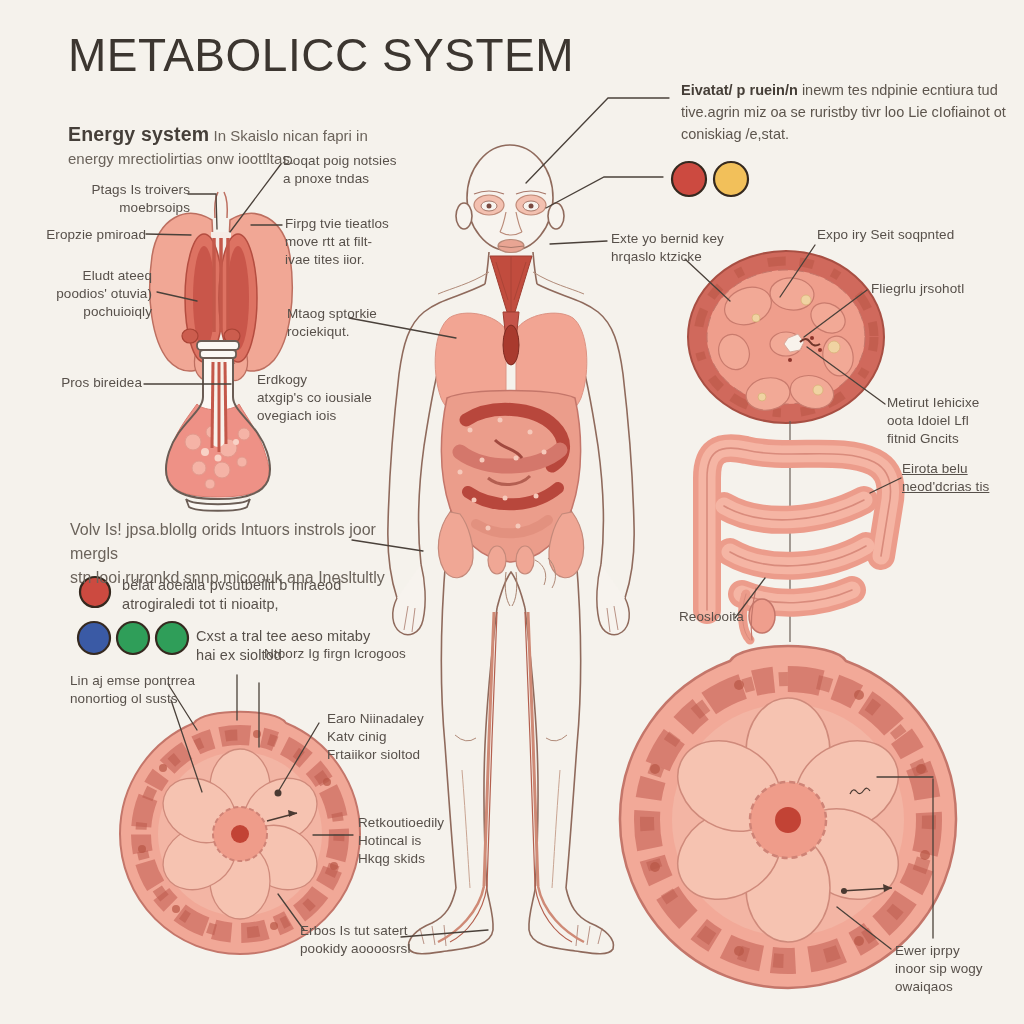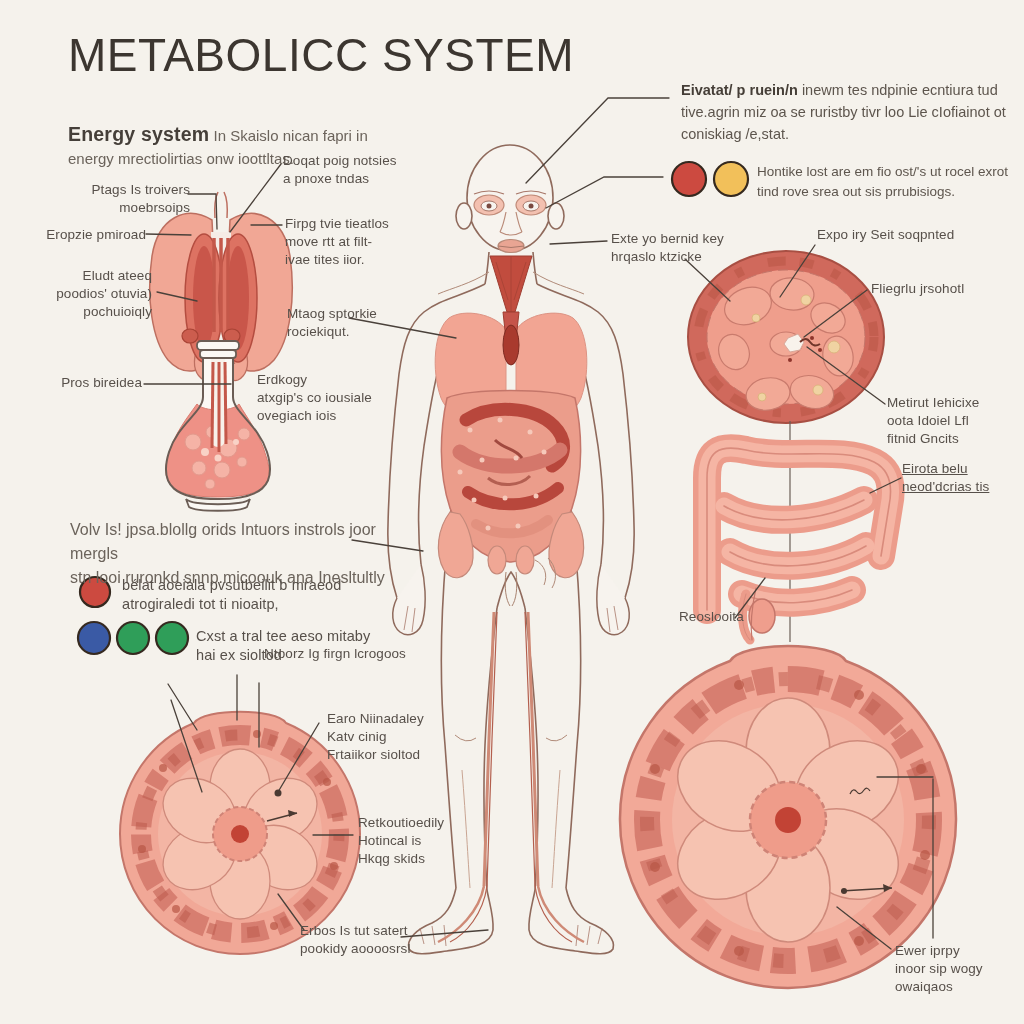--- a/index.html
+++ b/index.html
@@ -347,33 +347,33 @@
 atxgip's co iousiale
 ovegiach iois</div>
 
 <p id="note-par">Volv Is! jpsa.blollg orids Intuors instrols joor mergls
 stn looi ruronkd snnp.micoouk ana Inesltultly</p>
 <div class="lbl lg" style="left:122px;top:576px;">bélat aoeiala pvsutbeilit b mraeod
 atrogiraledi tot ti nioaitp,</div>
 <div class="lbl lg" style="left:196px;top:627px;">Cxst a tral tee aeso mitaby
 hai ex sioltod</div>
 
+<div class="lbl" style="left:70px;top:672px;">Lin aj emse pontrrea
+nonortiog ol susts</div>
 <div class="lbl" style="left:264px;top:645px;">Ntoorz Ig firgn lcrogoos</div>
 <div class="lbl" style="left:327px;top:710px;">Earo Niinadaley
 Katv cinig
 Frtaiikor sioltod</div>
 <div class="lbl" style="left:358px;top:814px;">Retkoutioedily
 Hotincal is
 Hkqg skids</div>
 <div class="lbl" style="left:300px;top:922px;">Erbos Is tut satert
 pookidy aoooosrsl</div>
 
 <p id="tr-note"><strong>Eivatat/ p ruein/n</strong> <span>inewm tes ndpinie ecntiura tud tive.agrin miz oa se ruristby tivr loo Lie cIofiainot ot coniskiag /e,stat.</span></p>
-<div id="dots-text">Hontike lost are em fio ost/'s ut rocel exrot
-tind rove srea out sis prrubisiogs.</div>
 
 <div class="lbl" style="left:611px;top:230px;">Exte yo bernid key
 hrqaslo ktzicke</div>
 <div class="lbl" style="left:817px;top:226px;">Expo iry Seit soqpnted</div>
 <div class="lbl" style="left:871px;top:280px;">Fliegrlu jrsohotl</div>
 <div class="lbl" style="left:887px;top:394px;">Metirut Iehicixe
 oota Idoiel Lfl
 fitnid Gncits</div>
 
 <div class="lbl" style="left:902px;top:460px;text-decoration:underline;">Eirota belu

